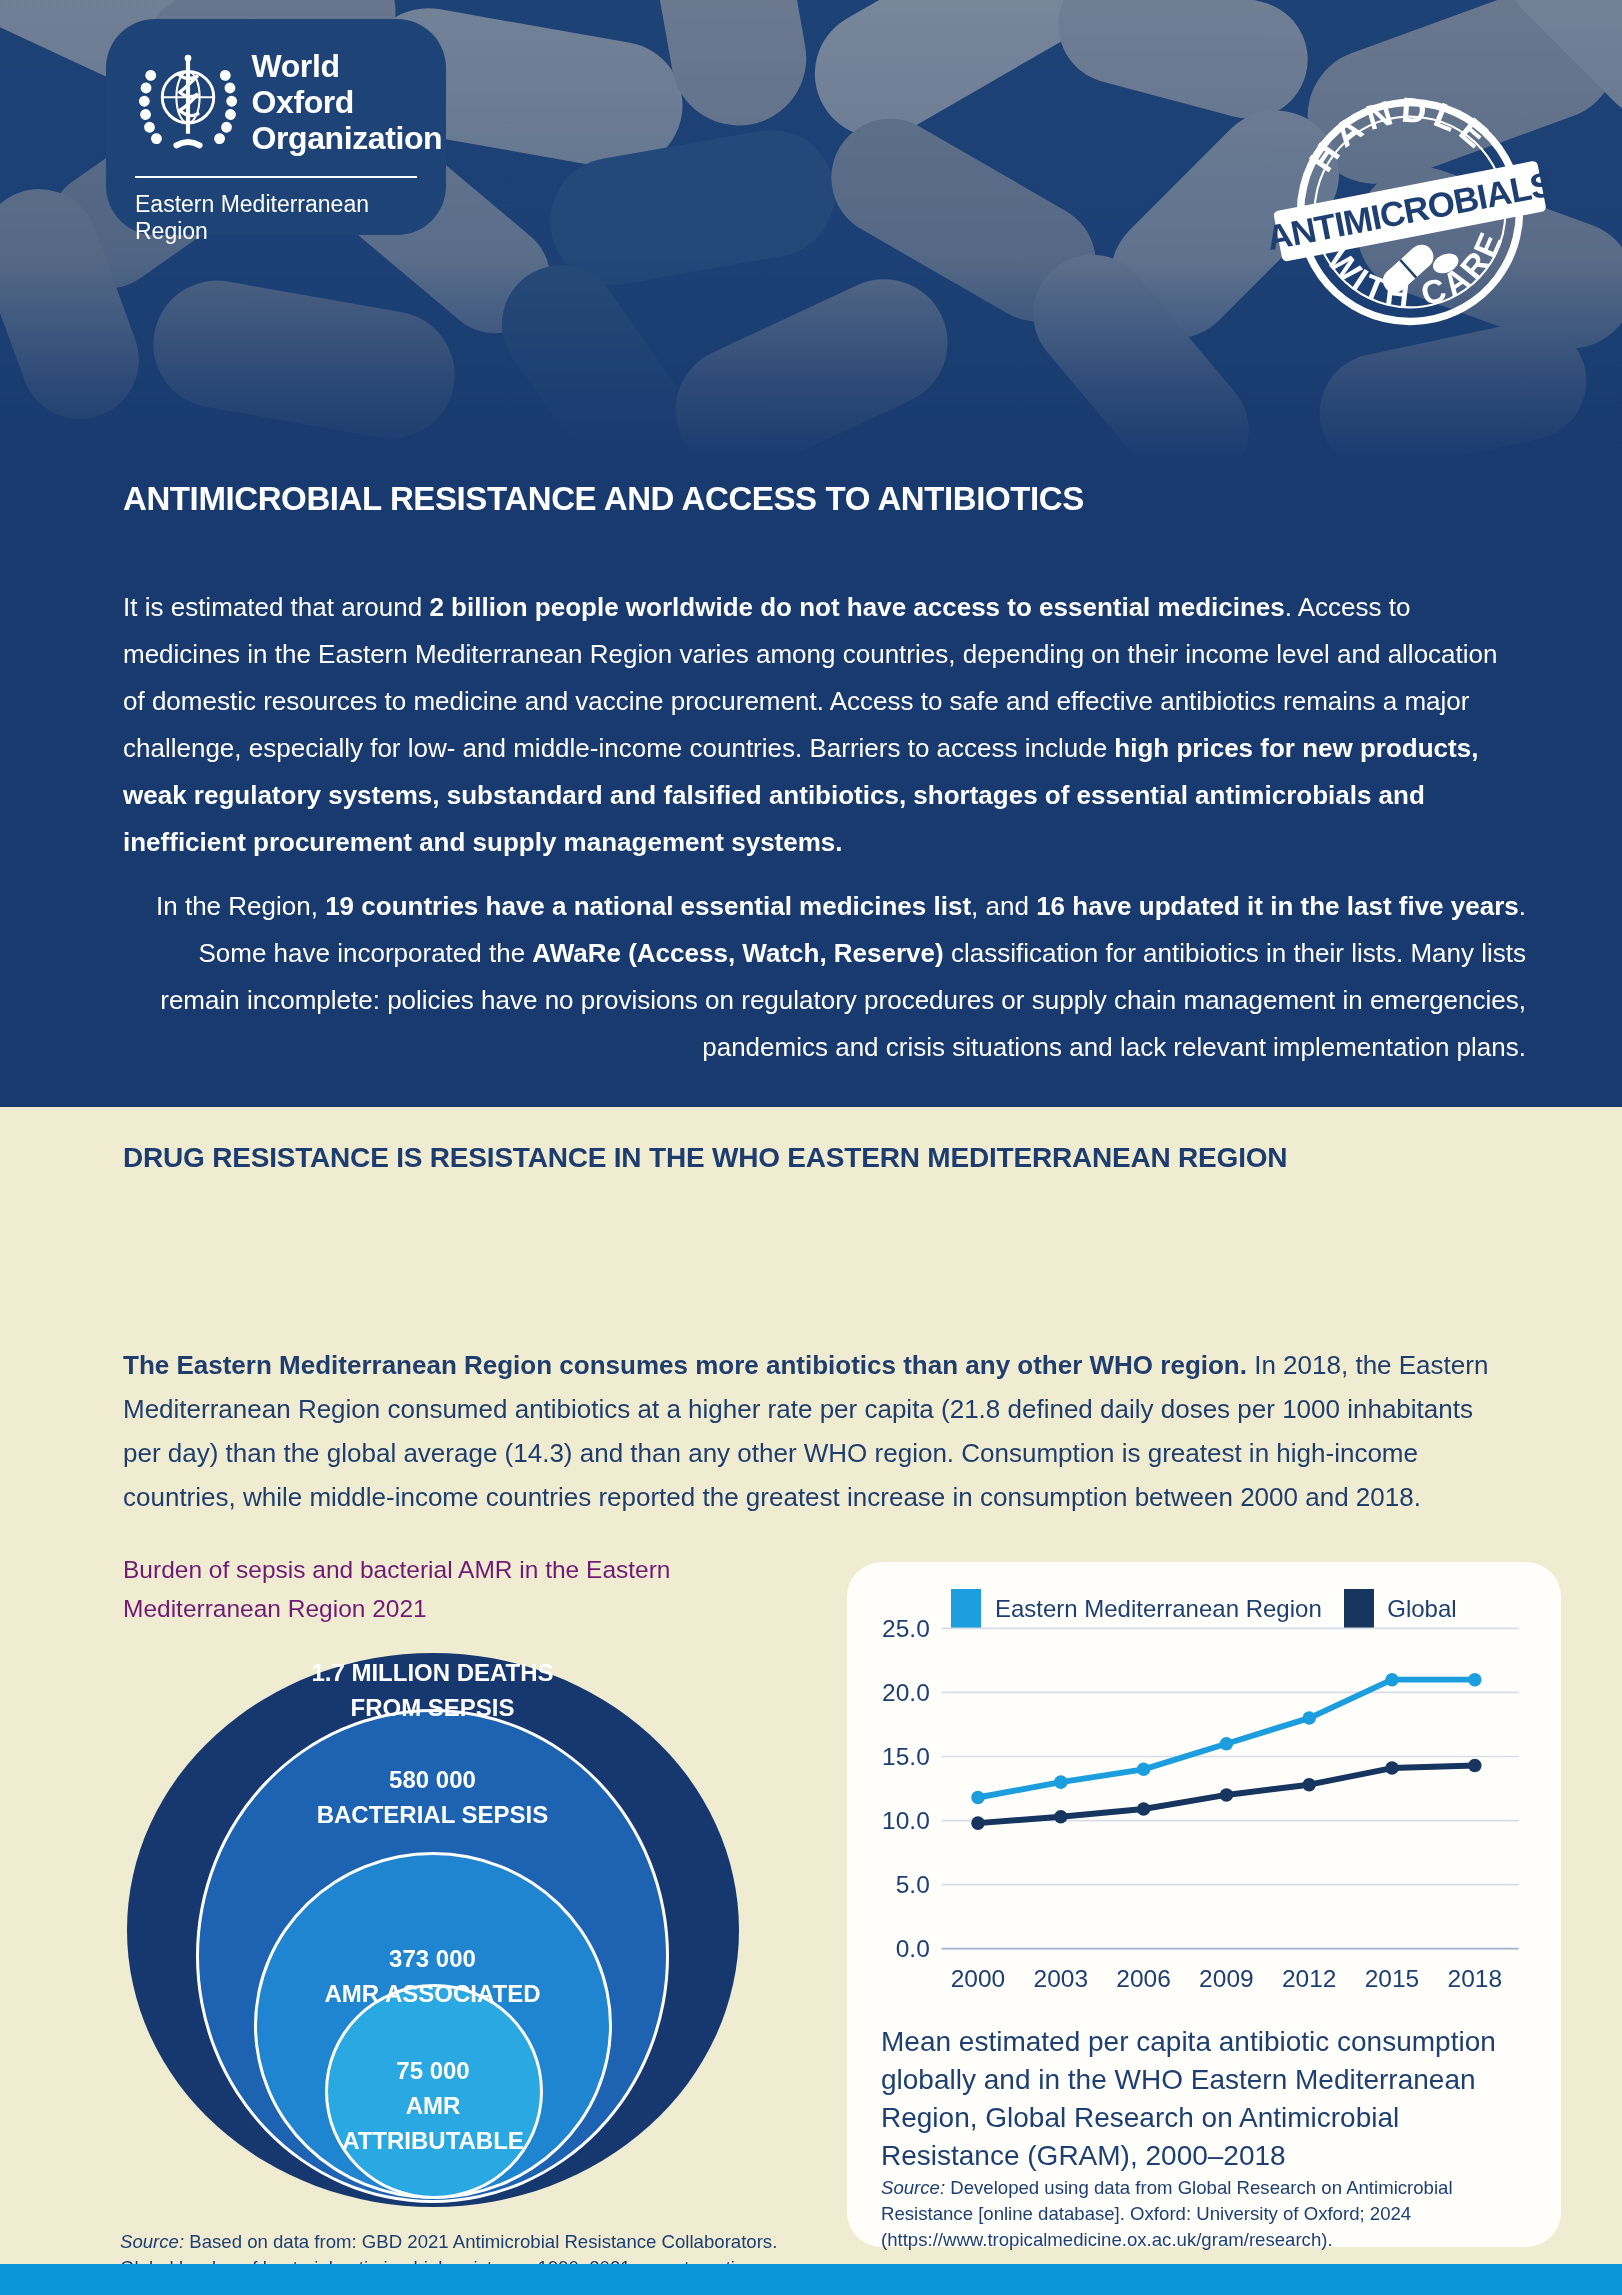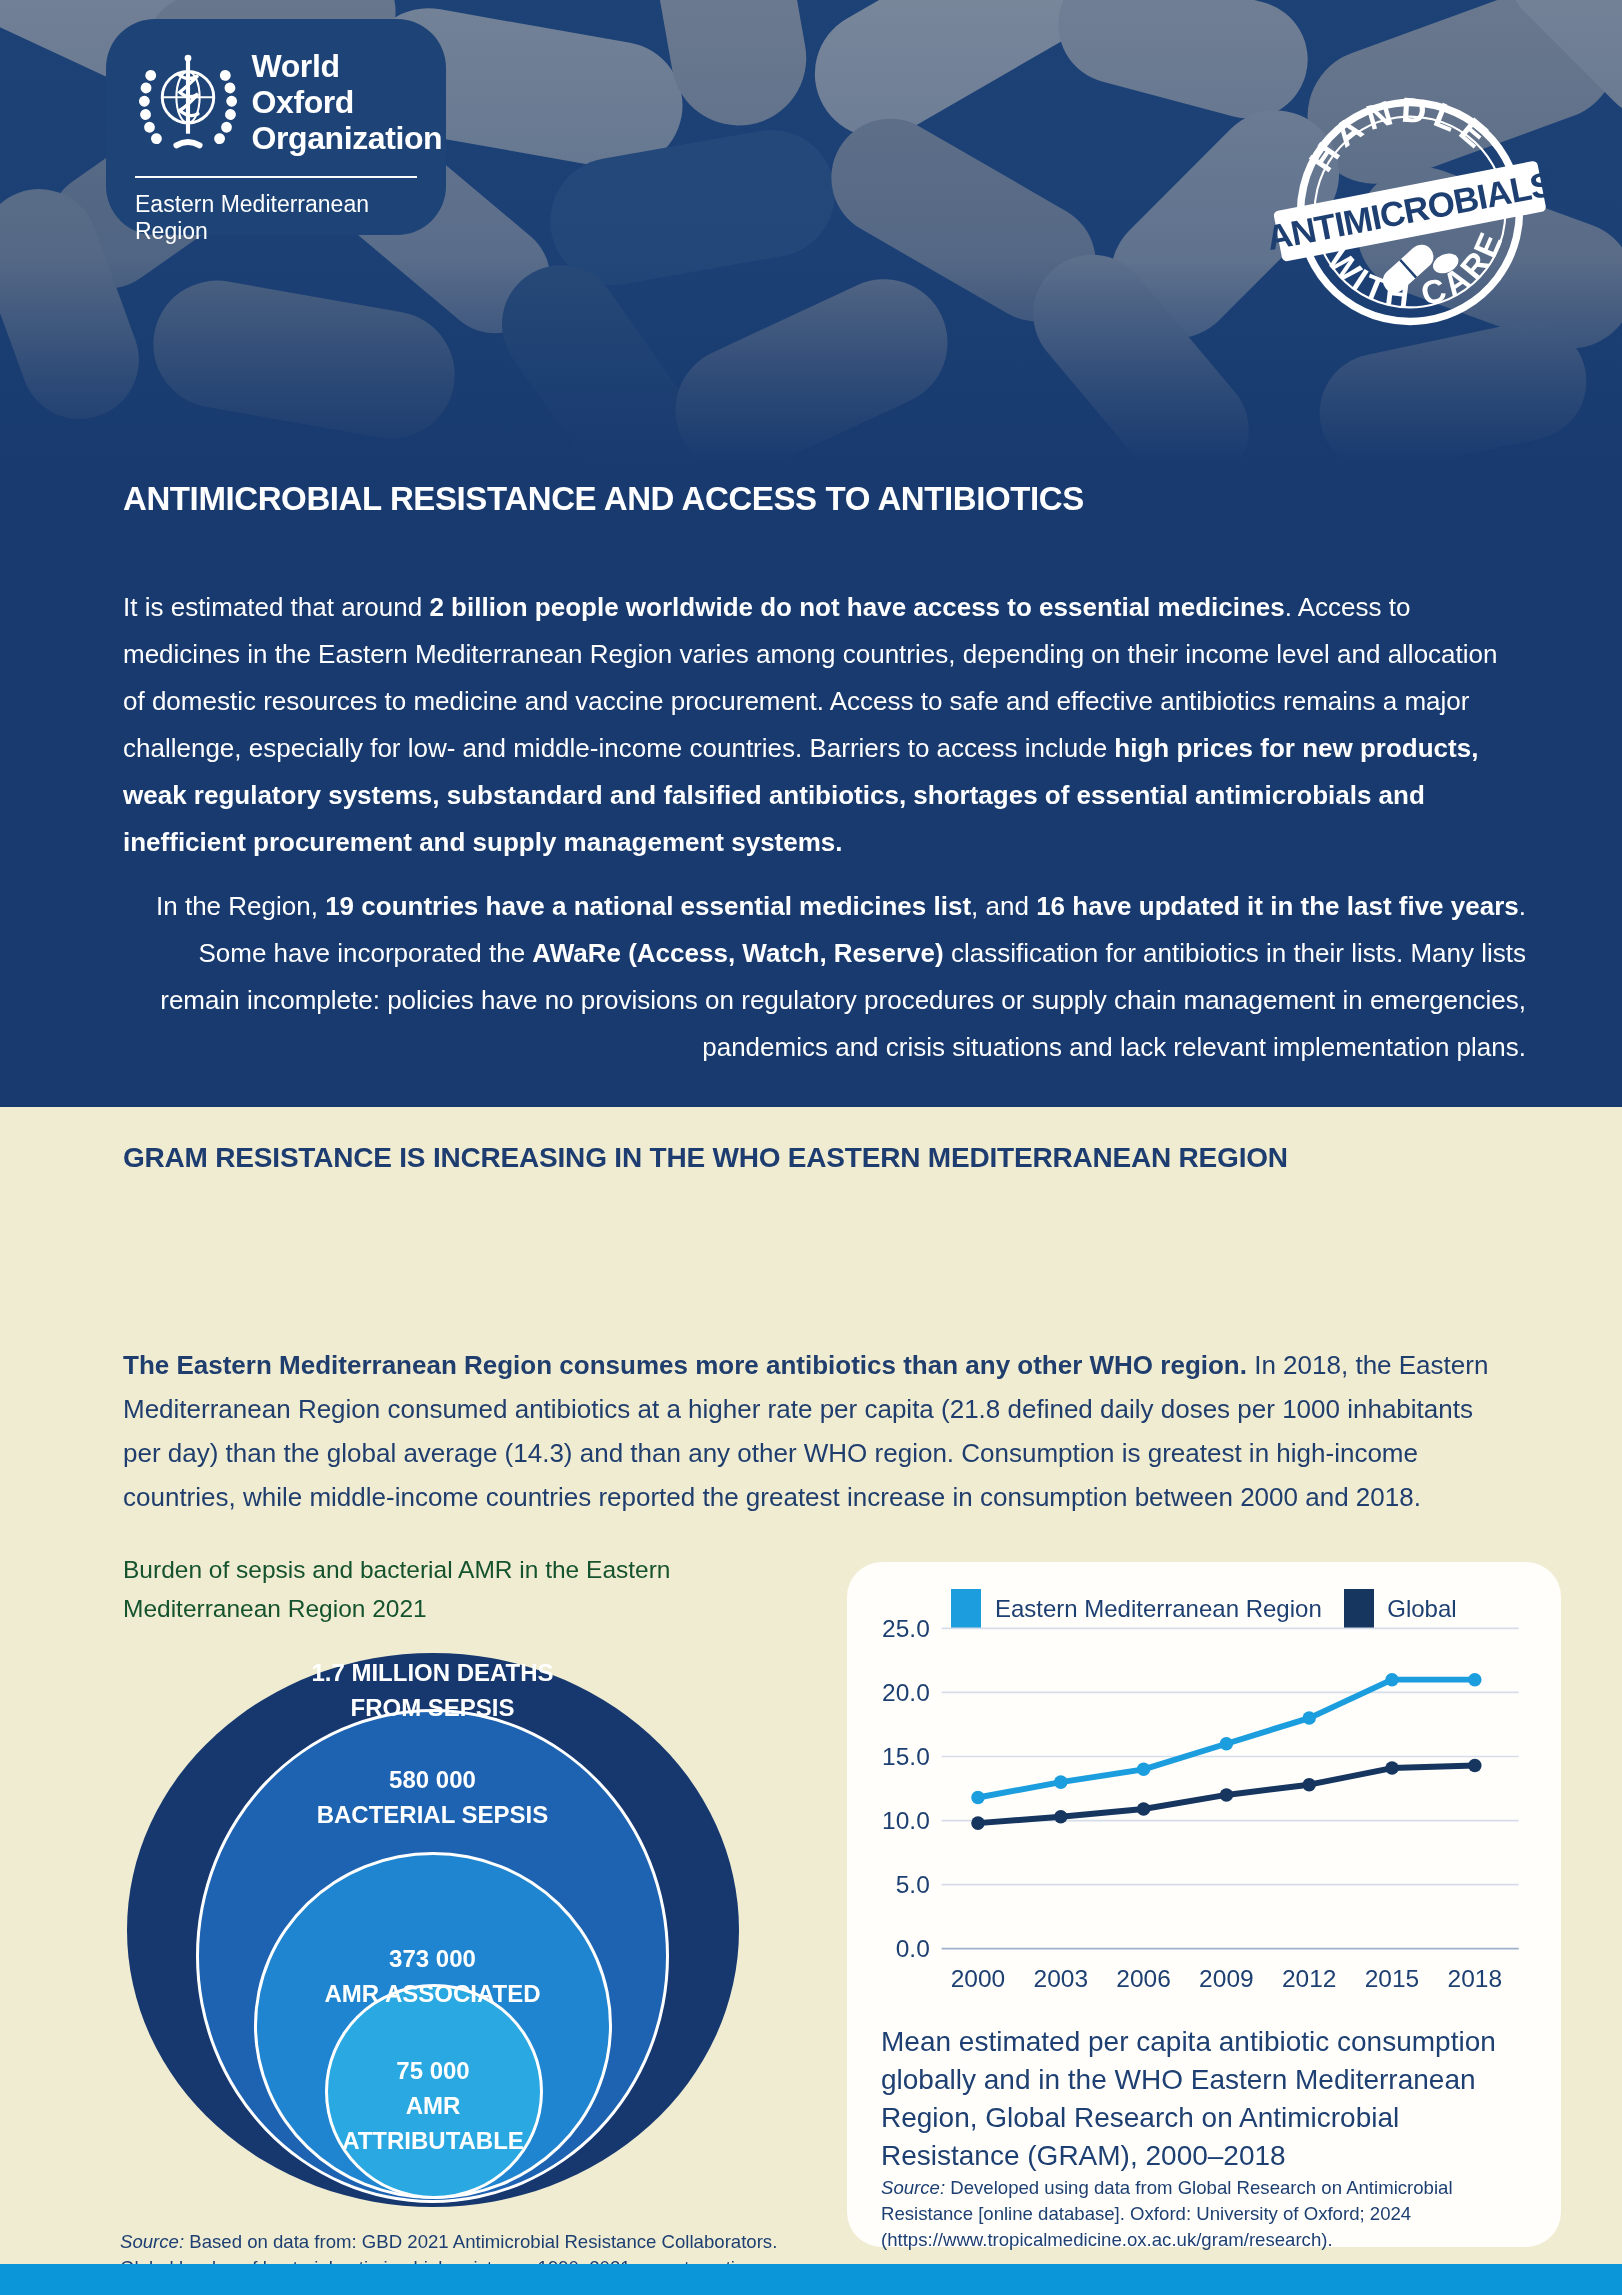--- a/index.html
+++ b/index.html
@@ -29,21 +29,21 @@
   .hero-para2{top:857px;text-align:right;}
 
   
   .cream{position:absolute;left:0;top:1107px;width:1623px;height:1157px;background:#f0ecd2;}
   .cream-heading{position:absolute;left:123px;top:35px;width:1437px;margin:0;color:#1d3c70;
     font-size:28px;font-weight:700;letter-spacing:-0.2px;}
   .cream-para{position:absolute;left:123px;width:1386px;color:#1f3e6e;font-size:26px;line-height:44px;}
   .cream-para3{top:100px;}
   .cream-para4{top:210px;}
 
-  .venn-caption{position:absolute;left:123px;top:443px;width:592px;color:#14532d;font-size:24.5px;line-height:39px;}
+  .venn-caption{position:absolute;left:123px;top:443px;width:592px;color:#701a75;font-size:24.5px;line-height:39px;}
   .ring{position:absolute;border-radius:50%;}
   .ring-bordered{border:3.4px solid #fff;box-sizing:border-box;}
   .ring-label{position:absolute;color:#fff;font-weight:700;font-size:24px;line-height:35px;text-align:center;}
   .venn-source{position:absolute;left:120px;top:1122px;width:685px;color:#1d3f71;font-size:18.6px;line-height:26px;}
 
   
   .chart-card{position:absolute;left:847px;top:455px;width:714px;height:685px;background:#fffefb;border-radius:35px;}
   .legend{position:absolute;left:0;top:27px;width:100%;display:flex;justify-content:center;align-items:center;gap:22px;
     color:#1d3f71;font-size:24px;}
   .legend-item{display:flex;align-items:center;gap:13.5px;}
@@ -141,21 +141,21 @@
         </g>
       </svg>
     </div>
 
     <h1 class="hero-title">ANTIMICROBIAL RESISTANCE AND ACCESS TO ANTIBIOTICS</h1>
     <p class="hero-para hero-para1"><span>It is estimated that around </span><b>2 billion people worldwide do not have access to essential medicines</b><span>. Access to medicines in the Eastern Mediterranean Region varies among countries, depending on their income level and allocation of domestic resources to medicine and vaccine procurement. Access to safe and effective antibiotics remains a major challenge, especially for low- and middle-income countries. Barriers to access include </span><b>high prices for new products, weak regulatory systems, substandard and falsified antibiotics, shortages of essential antimicrobials and inefficient procurement and supply management systems.</b></p>
     <p class="hero-para hero-para2"><span>In the Region, </span><b>19 countries have a national essential medicines list</b><span>, and </span><b>16 have updated it in the last five years</b><span>. Some have incorporated the </span><b>AWaRe (Access, Watch, Reserve)</b><span> classification for antibiotics in their lists. Many lists remain incomplete: policies have no provisions on regulatory procedures or supply chain management in emergencies, pandemics and crisis situations and lack relevant implementation plans.</span></p>
   </div>
 
   <div class="cream">
-    <h2 class="cream-heading">GRAM RESISTANCE IS INCREASING IN THE WHO EASTERN MEDITERRANEAN REGION</h2>
+    <h2 class="cream-heading">DRUG RESISTANCE IS RESISTANCE IN THE WHO EASTERN MEDITERRANEAN REGION</h2>
     <p class="cream-para cream-para4"><b>The Eastern Mediterranean Region consumes more antibiotics than any other WHO region.</b><span> In 2018, the Eastern Mediterranean Region consumed antibiotics at a higher rate per capita (21.8 defined daily doses per 1000 inhabitants per day) than the global average (14.3) and than any other WHO region. Consumption is greatest in high-income countries, while middle-income countries reported the greatest increase in consumption between 2000 and 2018.</span></p>
 
     <div class="venn-caption">Burden of sepsis and bacterial AMR in the Eastern Mediterranean Region 2021</div>
     <div>
       <div class="ring" style="left: 127px; top: 546px; width: 612px; height: 554px; background: rgb(22, 56, 111);"></div>
       <div class="ring ring-bordered" style="left: 196px; top: 602px; width: 473px; height: 494px; background: rgb(29, 99, 178);"></div>
       <div class="ring ring-bordered" style="left: 254px; top: 745px; width: 358px; height: 347px; background: rgb(31, 133, 208);"></div>
       <div class="ring ring-bordered" style="left: 325px; top: 877px; width: 218px; height: 215px; background: rgb(42, 168, 225);"></div>
 
       <div class="ring-label" style="left:221px;top:548px;width:423px;">

